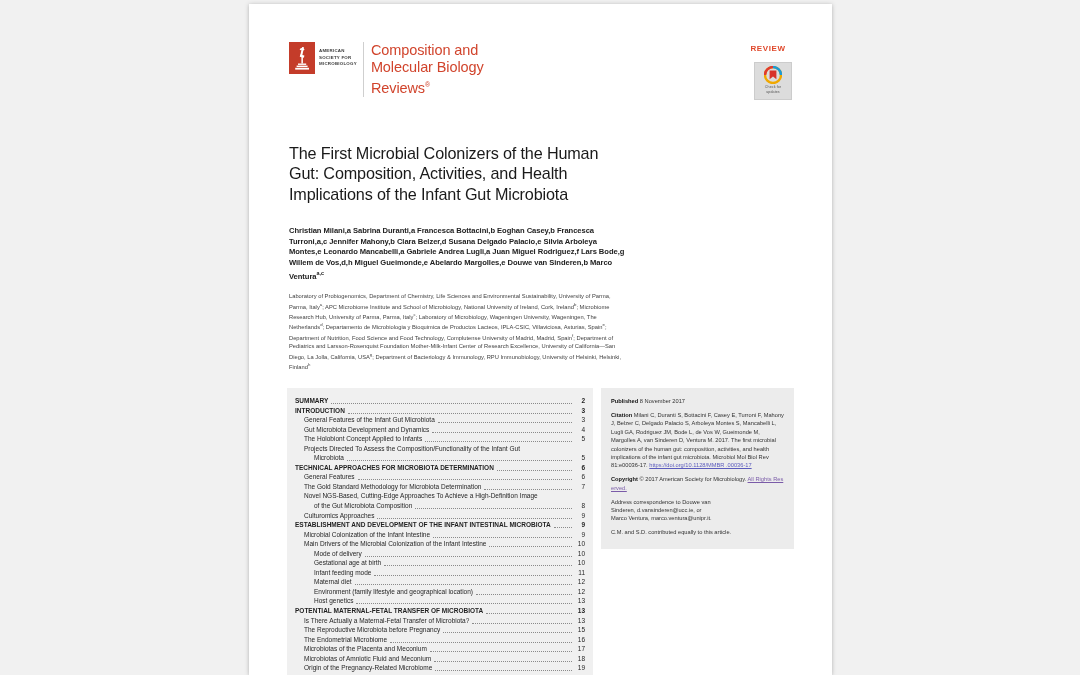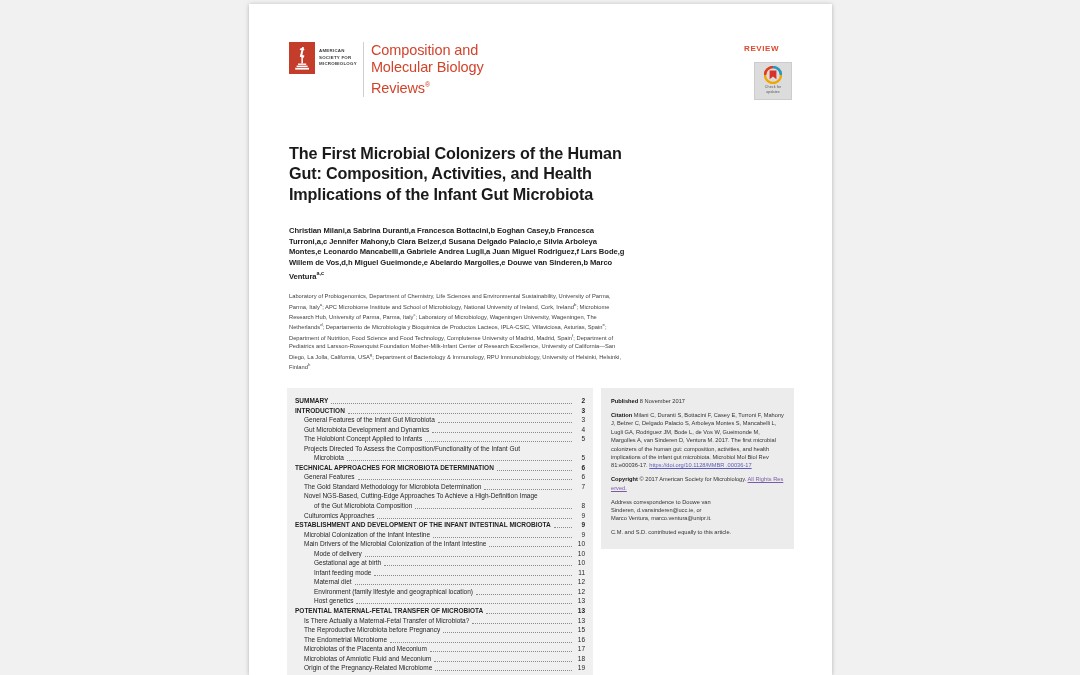--- a/index.html
+++ b/index.html
@@ -98,20 +98,21 @@
   }
 
   .review-label {
     position: absolute;
     right: 40px;
     top: 40px;
     font-size: 8px;
     font-weight: bold;
     letter-spacing: 0.6px;
     color: #e0492c;
+    text-align: center;
     width: 48px;
   }
   .crossmark {
     position: absolute;
     right: 40px;
     top: 58px;
     width: 38px;
     height: 38px;
     background: #dcdcdc;
     border: 1px solid #cccccc;
@@ -133,21 +134,21 @@
   }
 
   
   .article-title {
     position: absolute;
     left: 40px;
     top: 128px;
     width: 340px;
     font-size: 16.2px;
     line-height: 20.5px;
-    font-weight: bold;
+    font-weight: normal;
     color: #1a1a1a;
     letter-spacing: -0.15px;
   }
 
   
   .authors {
     position: absolute;
     left: 40px;
     top: 222px;
     width: 338px;

